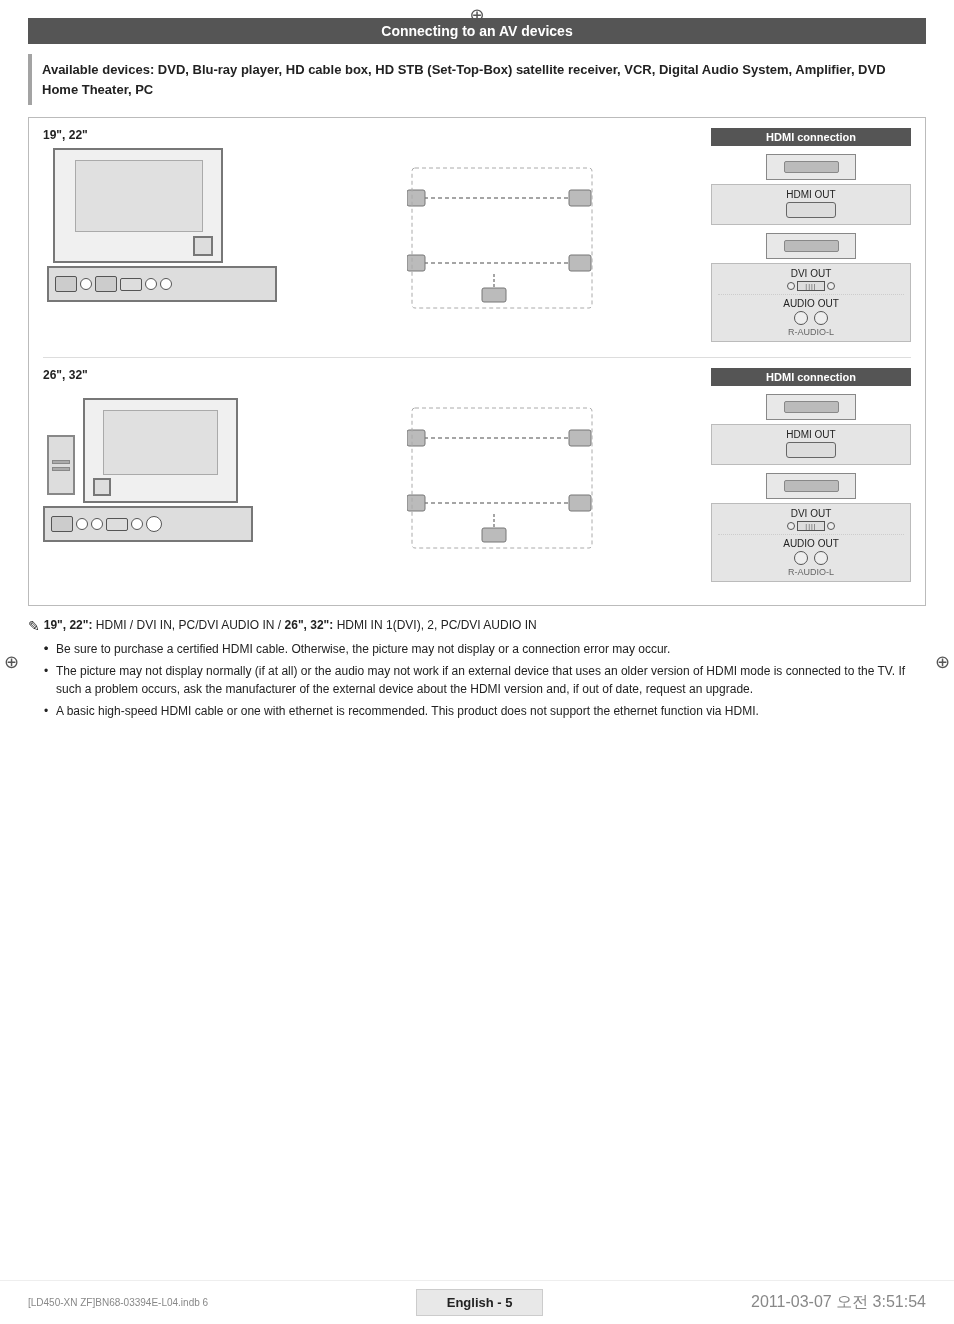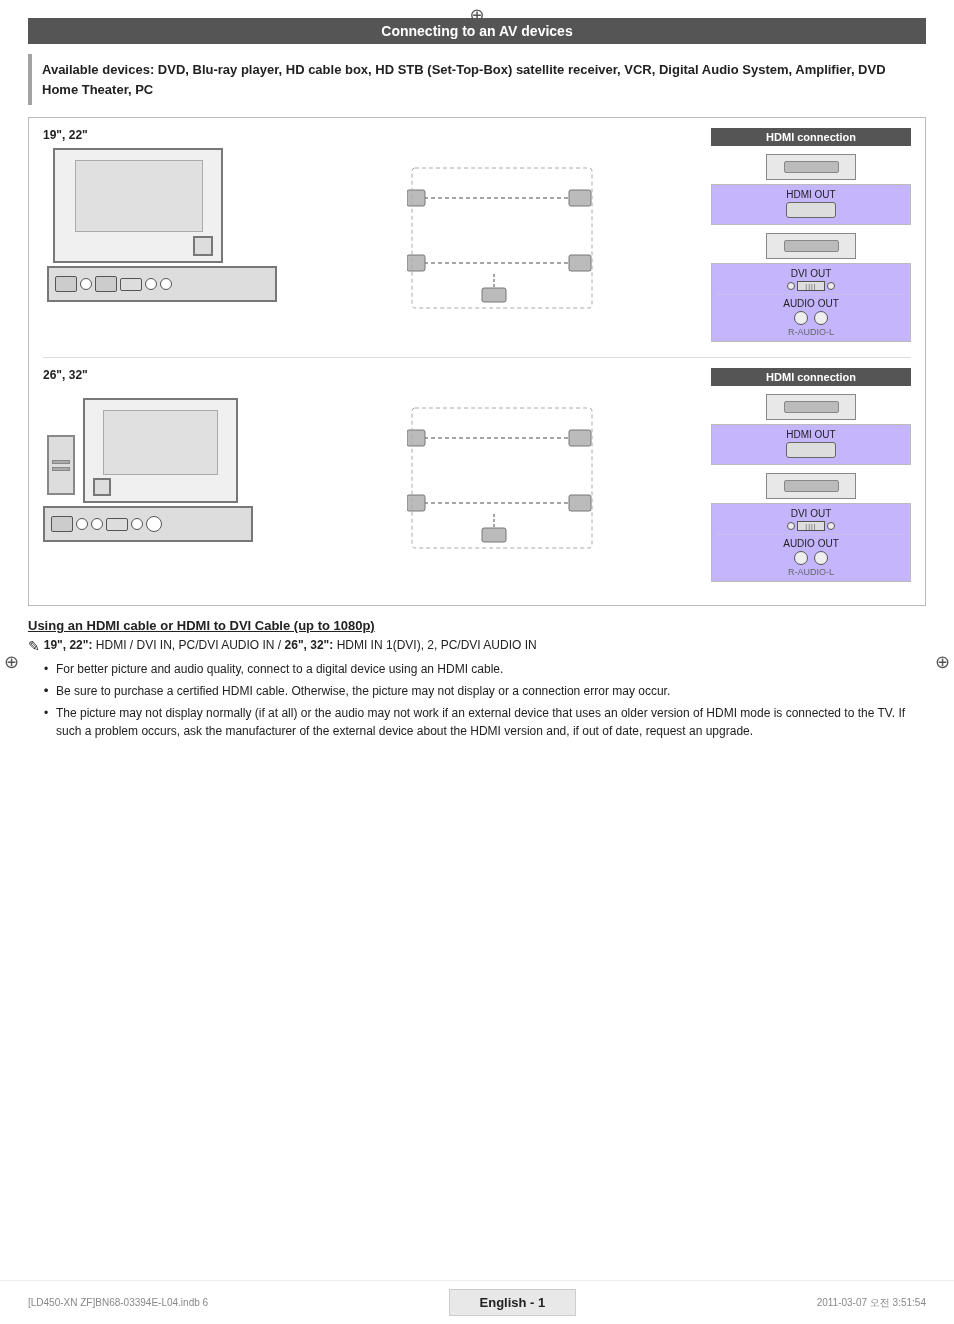--- a/index.html
+++ b/index.html
@@ -212,21 +212,21 @@
       color: #888;
     }
     .footer-center {
       background: #e8e8e8;
       border: 1px solid #ccc;
       padding: 5px 30px;
       font-size: 13px;
       font-weight: bold;
     }
     .footer-right {
-      font-size: 10px;
+      font-size: 16px;
       color: #888;
     }
 
     
     .diag-row {
       display: flex;
       flex-direction: row;
       width: 100%;
       margin-bottom: 8px;
     }
@@ -307,21 +307,21 @@
       height: 12px;
       background: #bbb;
       border: 1px solid #888;
       border-radius: 2px;
     }
     .hdmi-out-box {
       border: 1px solid #bbb;
       padding: 4px 6px;
       margin-bottom: 5px;
       text-align: center;
-      background: #c4b5fd;
+      background: #e5e5e5;
       font-size: 10px;
     }
 
     strong { font-weight: bold; }
 
     .page-container {
       padding-bottom: 60px;
     }
   </style>
 </head>
@@ -500,40 +500,39 @@
             <div class="audio-circle"></div>
           </div>
           <div style="font-size:9px; color:#666;">R-AUDIO-L</div>
         </div>
       </div>
     </div>
 
   </div>
 
   <div class="notes-section">
-    <div class="notes-title">Using an HDMI cable or HDMI to DVI Cable (up to 1080p)</div>
 
     <div class="notes-ref">
       <span class="notes-ref-icon">✎</span>
       <span>
         <strong>19", 22":</strong>
         <span>HDMI / DVI IN, PC/DVI AUDIO IN</span>
         <span> / </span>
         <strong>26", 32":</strong>
         <span>HDMI IN 1(DVI), 2, PC/DVI AUDIO IN</span>
       </span>
     </div>
 
     <ul class="bullet-list">
-      <li>For better picture and audio quality, connect to a digital device using an HDMI cable.</li>
       <li></li>
       <li>Be sure to purchase a certified HDMI cable. Otherwise, the picture may not display or a connection error may occur.</li>
       <li>The picture may not display normally (if at all) or the audio may not work if an external device that uses an older version of HDMI mode is connected to the TV. If such a problem occurs, ask the manufacturer of the external device about the HDMI version and, if out of date, request an upgrade.</li>
+      <li>A basic high-speed HDMI cable or one with ethernet is recommended. This product does not support the ethernet function via HDMI.</li>
     </ul>
   </div>
 
 </div>
 
 <div class="footer">
   <div class="footer-left">[LD450-XN ZF]BN68-03394E-L04.indb   6</div>
-  <div class="footer-center">English - 1</div>
+  <div class="footer-center">English - 5</div>
   <div class="footer-right">2011-03-07   오전 3:51:54</div>
 </div>
 
 </body></html>

